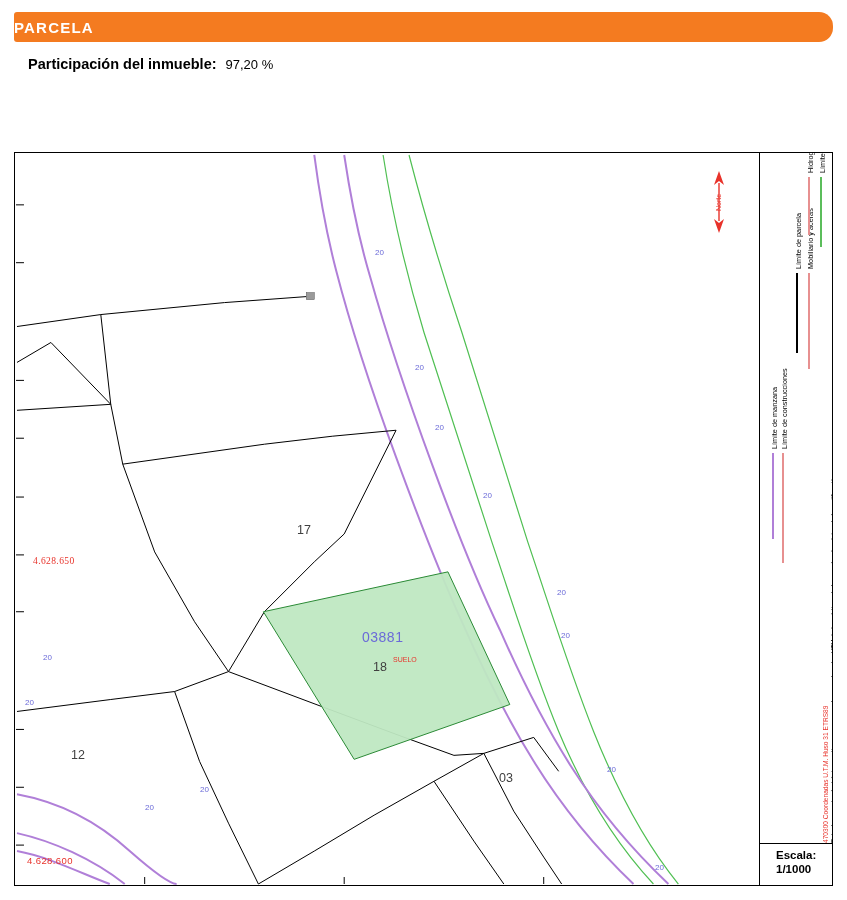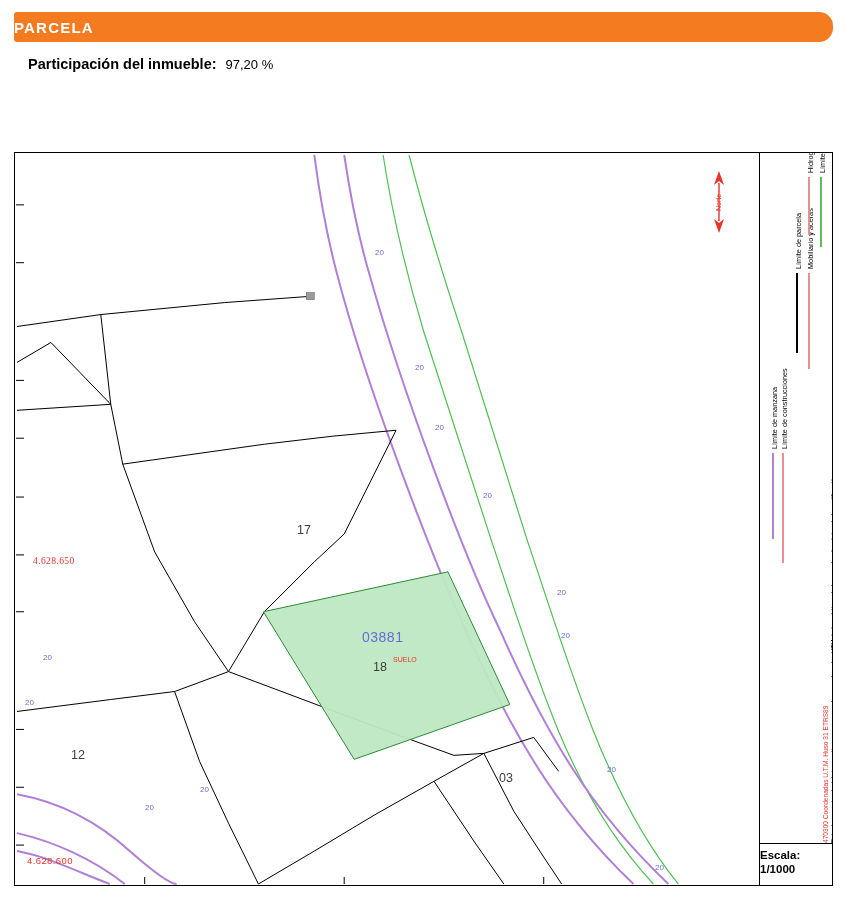--- a/index.html
+++ b/index.html
@@ -113,21 +113,21 @@
   
   .scale-box {
     position: absolute;
     right: 0;
     bottom: 0;
     width: 73px;
     height: 42px;
     border-left: 1px solid #000000;
     border-top: 1px solid #000000;
     background: #ffffff;
-    padding: 4px 0 0 0;
+    padding: 4px 0 0 16px;
   }
   .scale-line {
     font-size: 11.5px;
     font-weight: bold;
     color: #000000;
     line-height: 14px;
   }
 
   
   .m-label {

